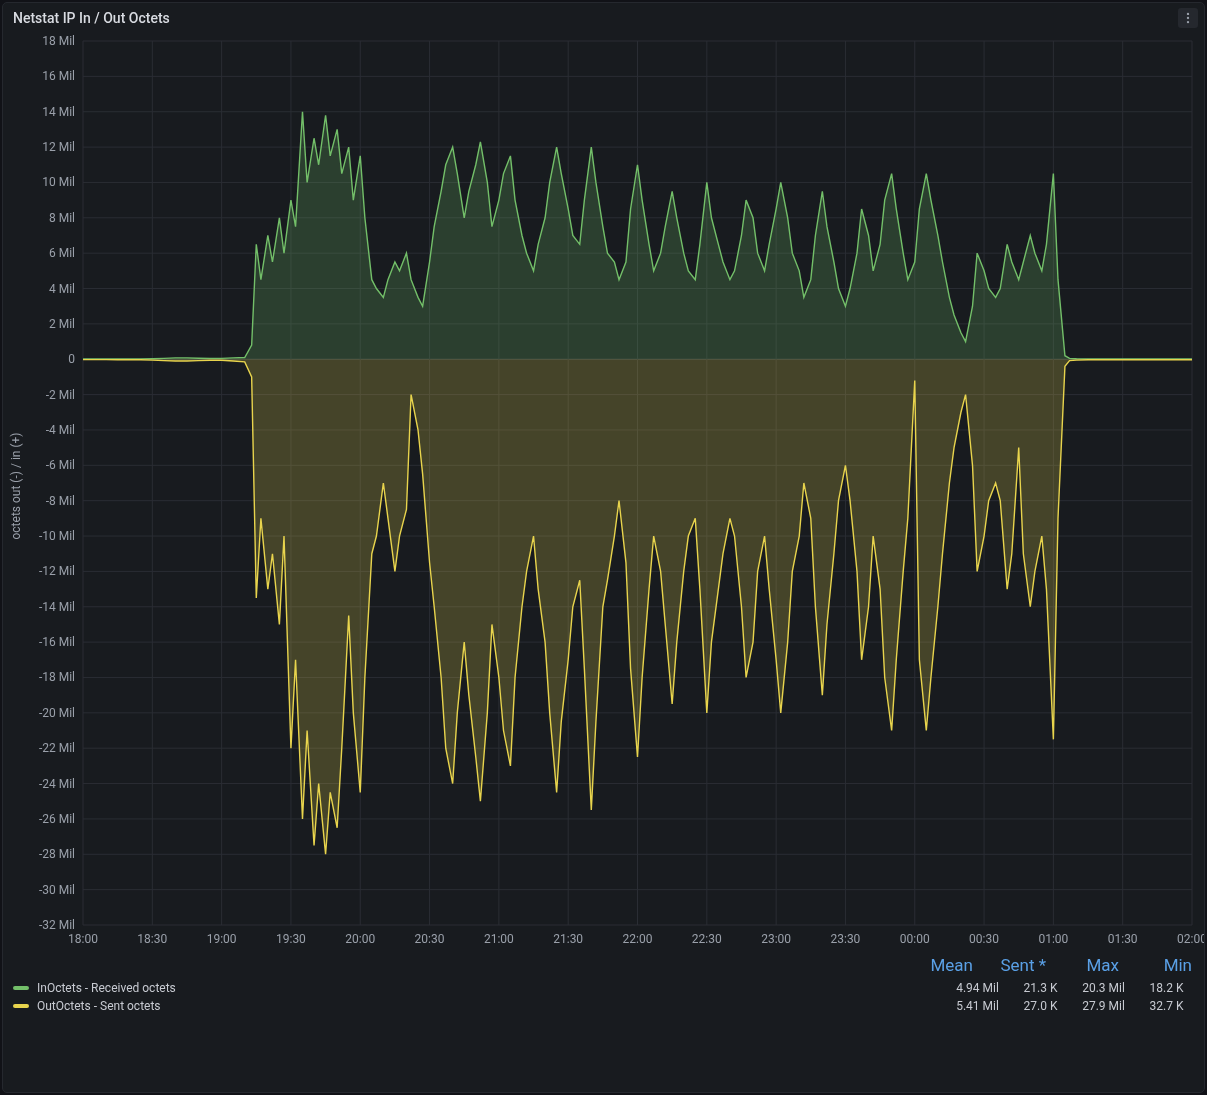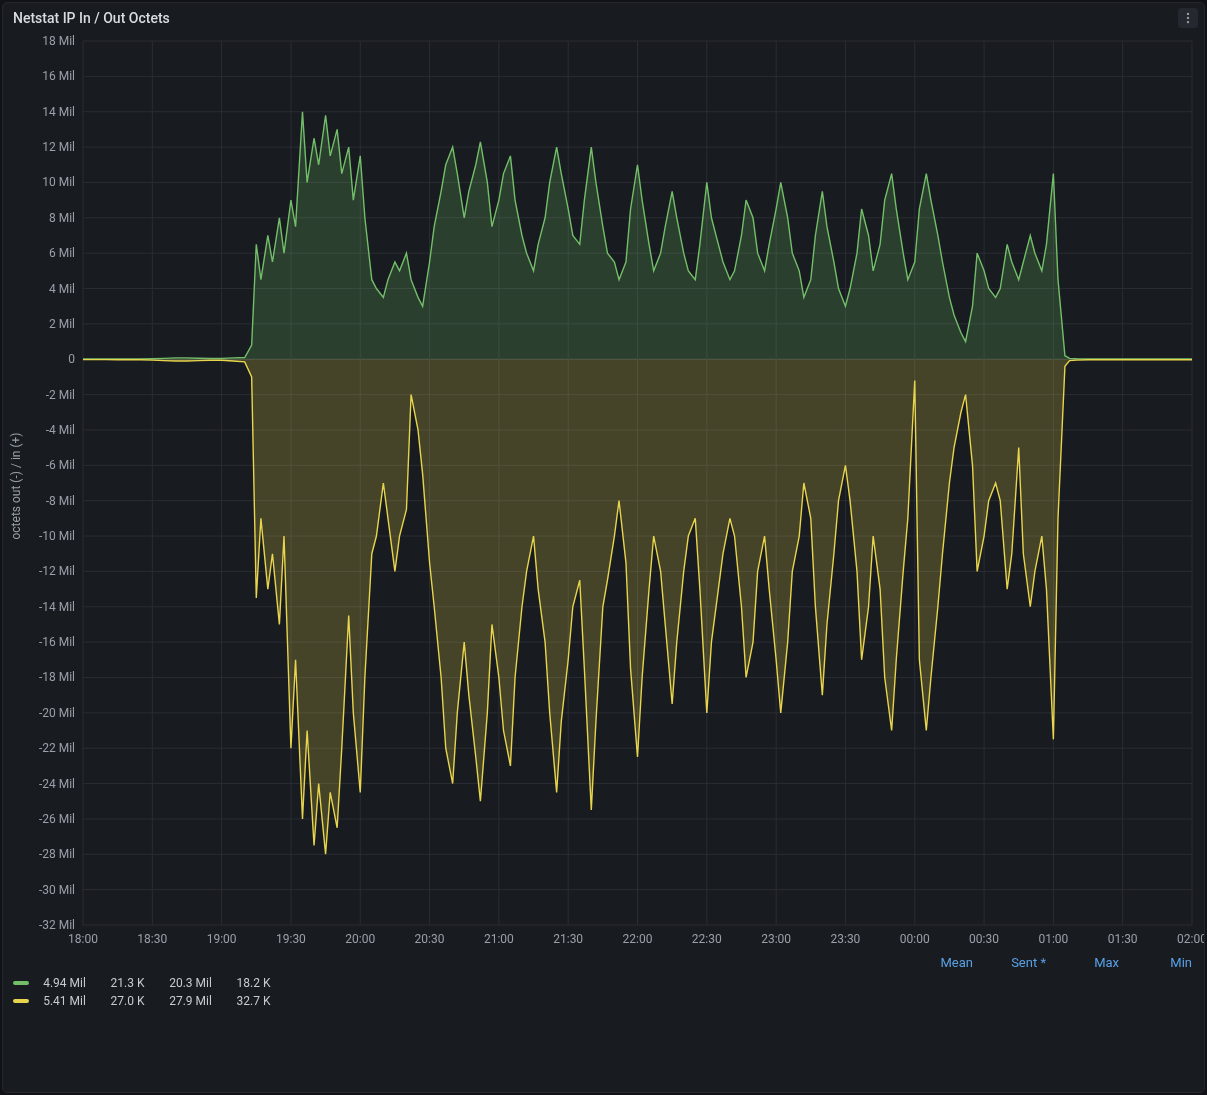--- a/index.html
+++ b/index.html
@@ -72,21 +72,21 @@
     transform: translateX(-50%);
   }
   .legend {
     padding: 0 10px 6px 10px;
   }
   .legend-header {
     display: flex;
     justify-content: flex-end;
     gap: 18px;
     padding: 2px 2px 4px 0;
-    font-size: 13px;
+    font-size: 17px;
   }
   .legend-header span { color: #5aa0e6; min-width: 55px; text-align: right; }
   .legend-row {
     display: flex;
     align-items: center;
     gap: 8px;
     font-size: 12px;
     padding: 2px 0;
   }
   .swatch {
@@ -216,26 +216,28 @@
 
   <div class="legend">
     <div class="legend-header">
       <span>Mean</span>
       <span>Sent *</span>
       <span>Max</span>
       <span>Min</span>
     </div>
     <div class="legend-row">
       <div class="swatch" style="background:#73bf69"></div>
+      <div class="legend-label">InOctets - Received octets</div>
       <div class="legend-val">4.94 Mil</div>
       <div class="legend-val">21.3 K</div>
       <div class="legend-val">20.3 Mil</div>
       <div class="legend-val">18.2 K</div>
     </div>
     <div class="legend-row">
       <div class="swatch" style="background:#e8d44d"></div>
+      <div class="legend-label">OutOctets - Sent octets</div>
       <div class="legend-val">5.41 Mil</div>
       <div class="legend-val">27.0 K</div>
       <div class="legend-val">27.9 Mil</div>
       <div class="legend-val">32.7 K</div>
     </div>
   </div>
 </div>
 
 </body></html>

